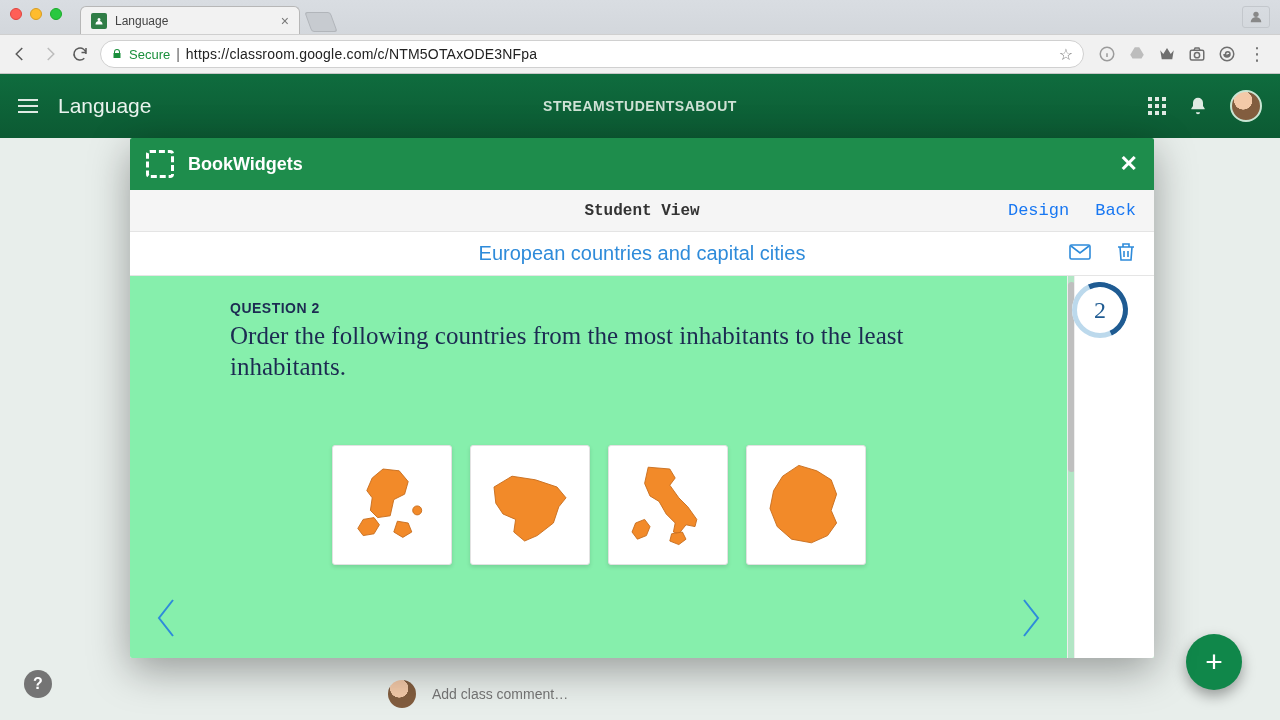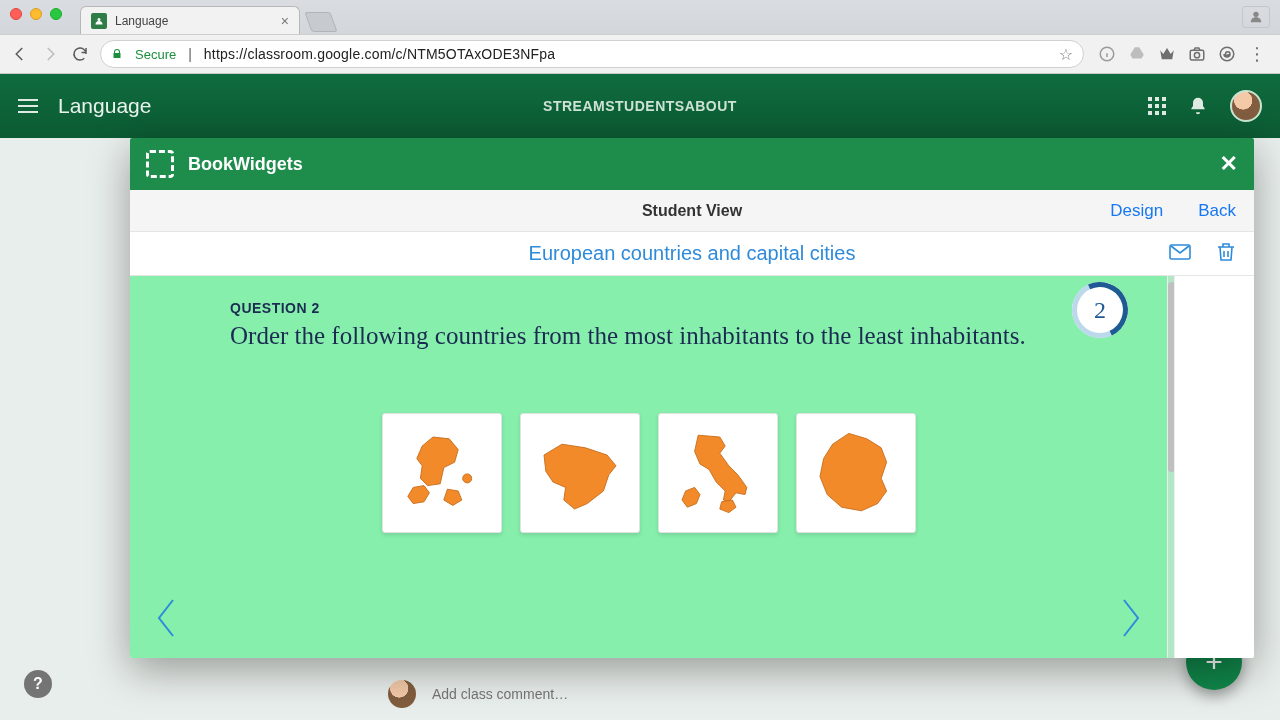--- a/index.html
+++ b/index.html
@@ -43,21 +43,21 @@
   .tab .favicon { width:16px; height:16px; background:#2f7d46; border-radius:2px; display:flex; align-items:center; justify-content:center; color:#fff; font-size:10px; }
   .tab .close { margin-left:auto; color:#777; font-size:14px; cursor:pointer; }
   .newtab { width:26px; height:20px; background:#c7cbd0; border:1px solid #b1b5ba; margin:0 0 2px 8px; transform: skewX(20deg); border-radius:3px; }
 
   .profile-chip { position:absolute; right:10px; top:6px; width:28px; height:22px; border:1px solid #c3c7cc; border-radius:3px; display:flex; align-items:center; justify-content:center; color:#7a7a7a; background:transparent; }
 
   
   .toolbar { height:40px; background:var(--toolbar-bg); border-top:1px solid #cfcfcf; border-bottom:1px solid #c7c7c7; display:flex; align-items:center; padding:0 10px; gap:10px; }
   .nav-btn { width:20px; height:20px; color:#6f6f6f; display:flex; align-items:center; justify-content:center; font-size:18px; cursor:pointer; }
   .nav-btn.disabled { color:#bcbcbc; cursor:default; }
-  .omnibox { flex:1; height:28px; background:var(--url-bg); border:1px solid #d0d0d0; border-radius:14px; display:flex; align-items:center; padding:0 10px; font-size:14px; color:#3b3b3b; gap:12px; }
+  .omnibox { flex:1; height:28px; background:var(--url-bg); border:1px solid #d0d0d0; border-radius:14px; display:flex; align-items:center; padding:0 10px; font-size:14px; color:#3b3b3b; gap:6px; }
   .lock { color:#1a8f3c; font-size:12px; display:flex; align-items:center; gap:4px; }
   .secure-label { color:#1a8f3c; font-size:13px; }
   .url-sep { color:#5f5f5f; }
   .url-text { color:#222; letter-spacing:.2px;text-align:center; }
   .star { margin-left:auto; color:#7a7a7a; font-size:16px; }
   .ext-icons { display:flex; align-items:center; gap:12px; color:var(--extension); font-size:16px; padding:0 4px; }
   .ext-icons span, .ext-icons svg { width:18px; height:18px; display:flex; align-items:center; justify-content:center; }
 
   
   .classroom { height:64px; background: linear-gradient(#0f6c3e, #0c5a33); display:flex; align-items:center; padding:0 18px; color:#eaf3ee; }
@@ -70,29 +70,29 @@
   .apps-grid { width:18px; height:18px; display:grid; grid-template-columns:repeat(3,4px); grid-template-rows:repeat(3,4px); gap:3px; }
   .apps-grid div { background:#dfeae3; }
   .bell { width:20px; height:20px; color:#dfeae3; }
   .avatar { width:32px; height:32px; border-radius:50%; background: radial-gradient(circle at 40% 30%, #f3c9a8 0 35%, #825d3f 36% 100%); border:2px solid #c9e6d4; }
   .avatar.small { width:28px; height:28px; border:none; }
 
   
   .page-body { position:absolute; top:138px; bottom:0; left:0; right:0; background:var(--body-bg); }
 
   
-  .modal-shadow { position:absolute; top:138px; left:130px; width:1124px; height:520px; background:#fff; border-radius:2px; box-shadow:0 12px 40px rgba(0,0,0,.35); overflow:hidden; display:flex; flex-direction:column; }
+  .modal-shadow { position:absolute; top:138px; left:130px; width:1024px; height:520px; background:#fff; border-radius:2px; box-shadow:0 12px 40px rgba(0,0,0,.35); overflow:hidden; display:flex; flex-direction:column; }
   .modal-header { height:52px; background:var(--modal-header); color:#fff; display:flex; align-items:center; padding:0 16px; gap:14px; }
   .bw-logo { width:28px; height:28px; border:3px dashed #fff; border-radius:4px; }
   .bw-title { font-size:18px; font-weight:600; }
   .close-x { margin-left:auto; font-size:22px; color:#fff; cursor:pointer; font-weight:700; }
 
   .modal-subheader { height:42px; background:#f5f5f5; border-bottom:1px solid #e4e4e4; display:flex; align-items:center; padding:0 18px; font-size:16px; color:#333; }
   .subheader-title { position:absolute; left:50%; transform:translateX(-50%); font-weight:600; }
-  .subheader-right { margin-left:auto; display:flex; gap:35px; }
+  .subheader-right { margin-left:auto; display:flex; gap:26px; }
   .subheader-right a { color:var(--blue-link); text-decoration:none; font-size:17px; cursor:pointer; }
 
   .quiz-title-row { height:44px; border-bottom:1px solid #e5e5e5; display:flex; align-items:center; padding:0 16px; position:relative; }
   .quiz-title { color:#2e8bda; font-size:20px; position:absolute; left:50%; transform:translateX(-50%); white-space:nowrap; }
   .quiz-icons-right { margin-left:auto; display:flex; gap:22px; align-items:center; }
   .quiz-icons-right svg { width:24px; height:24px; stroke:#2e8bda; }
 
   .quiz-body { flex:1; display:flex; position:relative; background:#86efac; }
   .quiz-content { flex:1; padding:24px 60px 0 100px; position:relative; overflow:hidden; }
   .question-num { font-size:14px; letter-spacing:.5px; color:var(--dark-navy); font-weight:600; }
@@ -260,21 +260,21 @@
 <div class="fab">+</div>
 <div class="help">?</div>
 
 <div class="modal-shadow">
   <div class="modal-header">
     <div class="bw-logo"></div>
     <div class="bw-title">BookWidgets</div>
     <div class="close-x">✕</div>
   </div>
 
-  <div class="modal-subheader" style="position:relative;">
+  <div class="modal-subheader" style="position:relative;font-family:Liberation Mono, monospace;">
     <div class="subheader-title">Student View</div>
     <div class="subheader-right">
       <a>Design</a>
       <a>Back</a>
     </div>
   </div>
 
   <div class="quiz-title-row">
     <div class="quiz-title">European countries and capital cities</div>
     <div class="quiz-icons-right">

